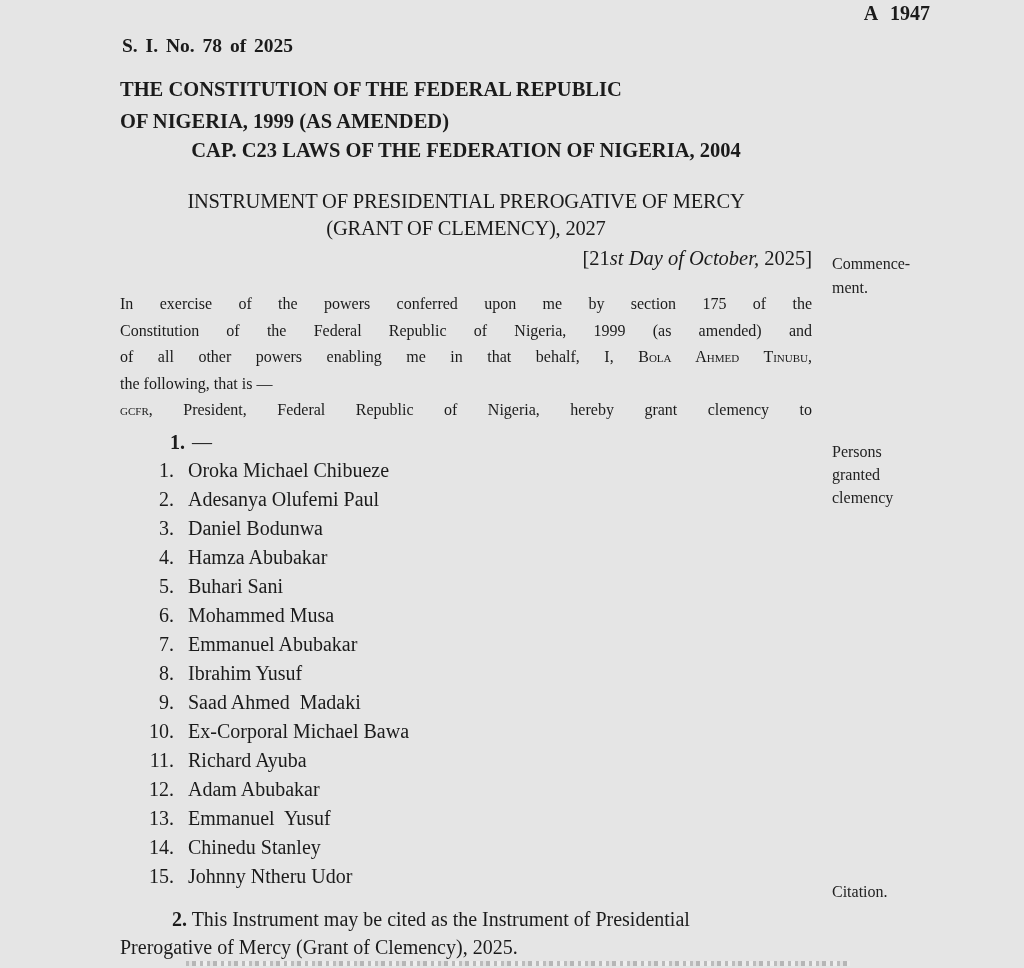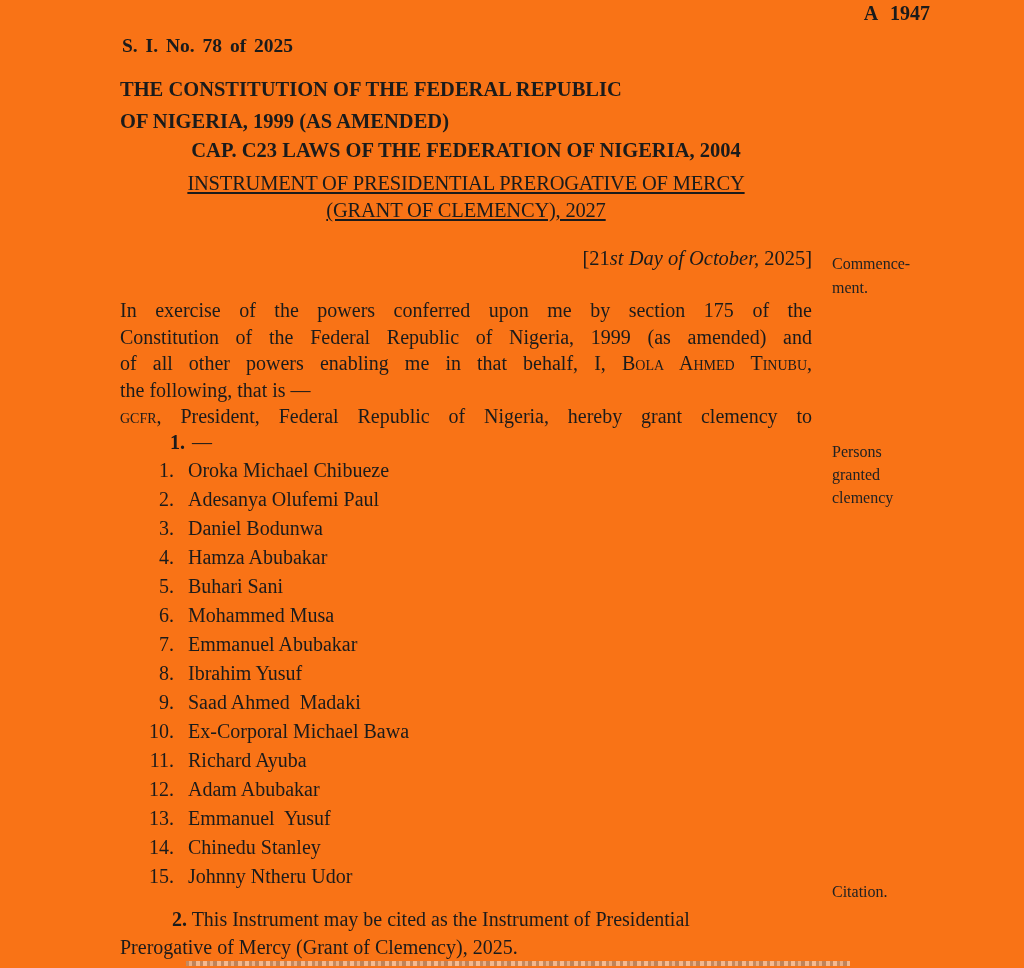--- a/index.html
+++ b/index.html
@@ -1,21 +1,21 @@
 <!DOCTYPE html>
 <html><head>
 <meta charset="utf-8">
 <style>
   * { margin: 0; padding: 0; box-sizing: border-box; }
   html, body { background: #ffffff; }
   .page {
     position: relative;
     width: 1024px;
     height: 968px;
-    background: #f97316;
+    background: #e5e5e5;
     font-family: "Liberation Serif", serif;
     color: #1b1b1b;
     overflow: hidden;
     padding-left: 44px;
   }
   .abs { position: absolute; }
 
   .page-number {
     top: 2px; right: 94px;
     font-size: 20px; font-weight: bold; word-spacing: 8px;
@@ -29,39 +29,38 @@
 
   .constitution-title {
     top: 73px; 
     font-size: 20.5px; font-weight: bold; line-height: 32px;
   }
   .cap-title {
     top: 139px; text-align: center;
     font-size: 20.5px; font-weight: bold;
   }
   .instrument-title {
-    top: 170px; text-align: center;
+    top: 188px; text-align: center;
     font-size: 20.5px; font-weight: normal; line-height: 27px;
     letter-spacing: -0.2px;
-    text-decoration: underline;
   }
   .date-line {
     top: 247px; text-align: right;
     font-size: 20.5px;
   }
   .date-line .it { font-style: italic; }
 
   .margin-note {
     left: 832px; width: 130px;
     font-size: 16px; line-height: 24px;
     color: #222;
   }
   .margin-note.persons { line-height: 23px; }
 
-  .intro { top: 297px; font-size: 20px; }
+  .intro { top: 291px; font-size: 16px; }
   .intro .iline {
     line-height: 26.6px;
     text-align: justify;
     text-align-last: justify;
   }
   .intro .iline.last { text-align-last: left; }
   .sc { font-variant: small-caps; }
 
   .section1 { top: 431px; left: 170px; font-size: 20px; }
   .section1 .num { font-weight: bold; }

